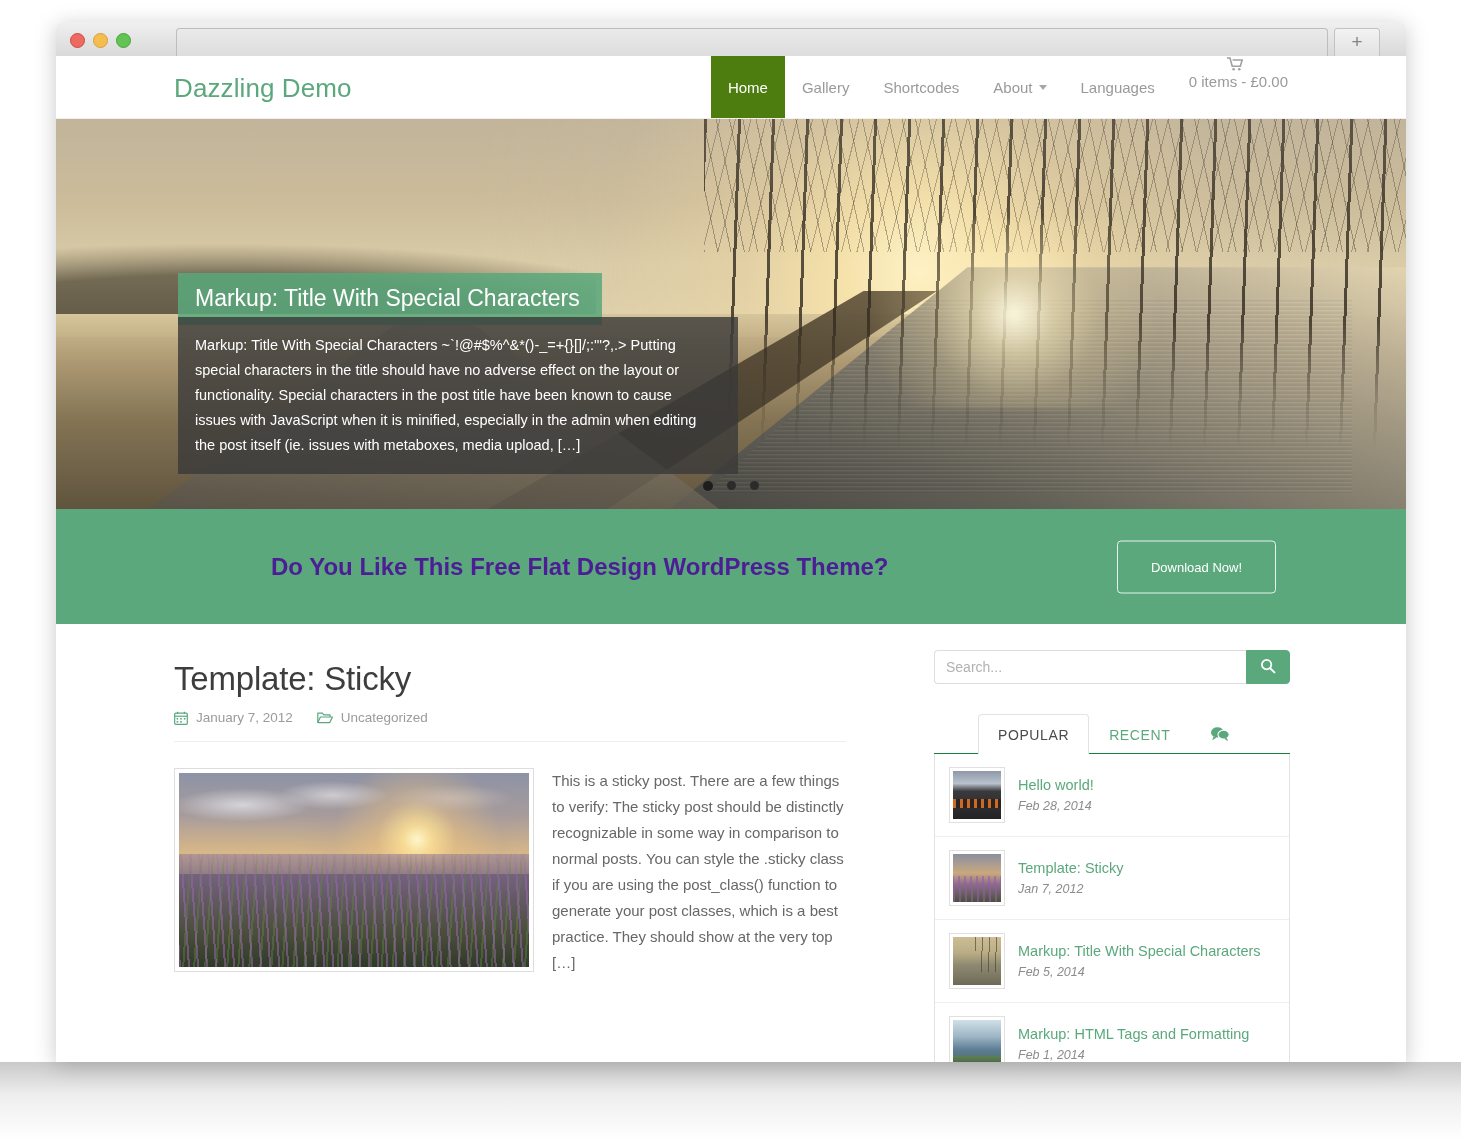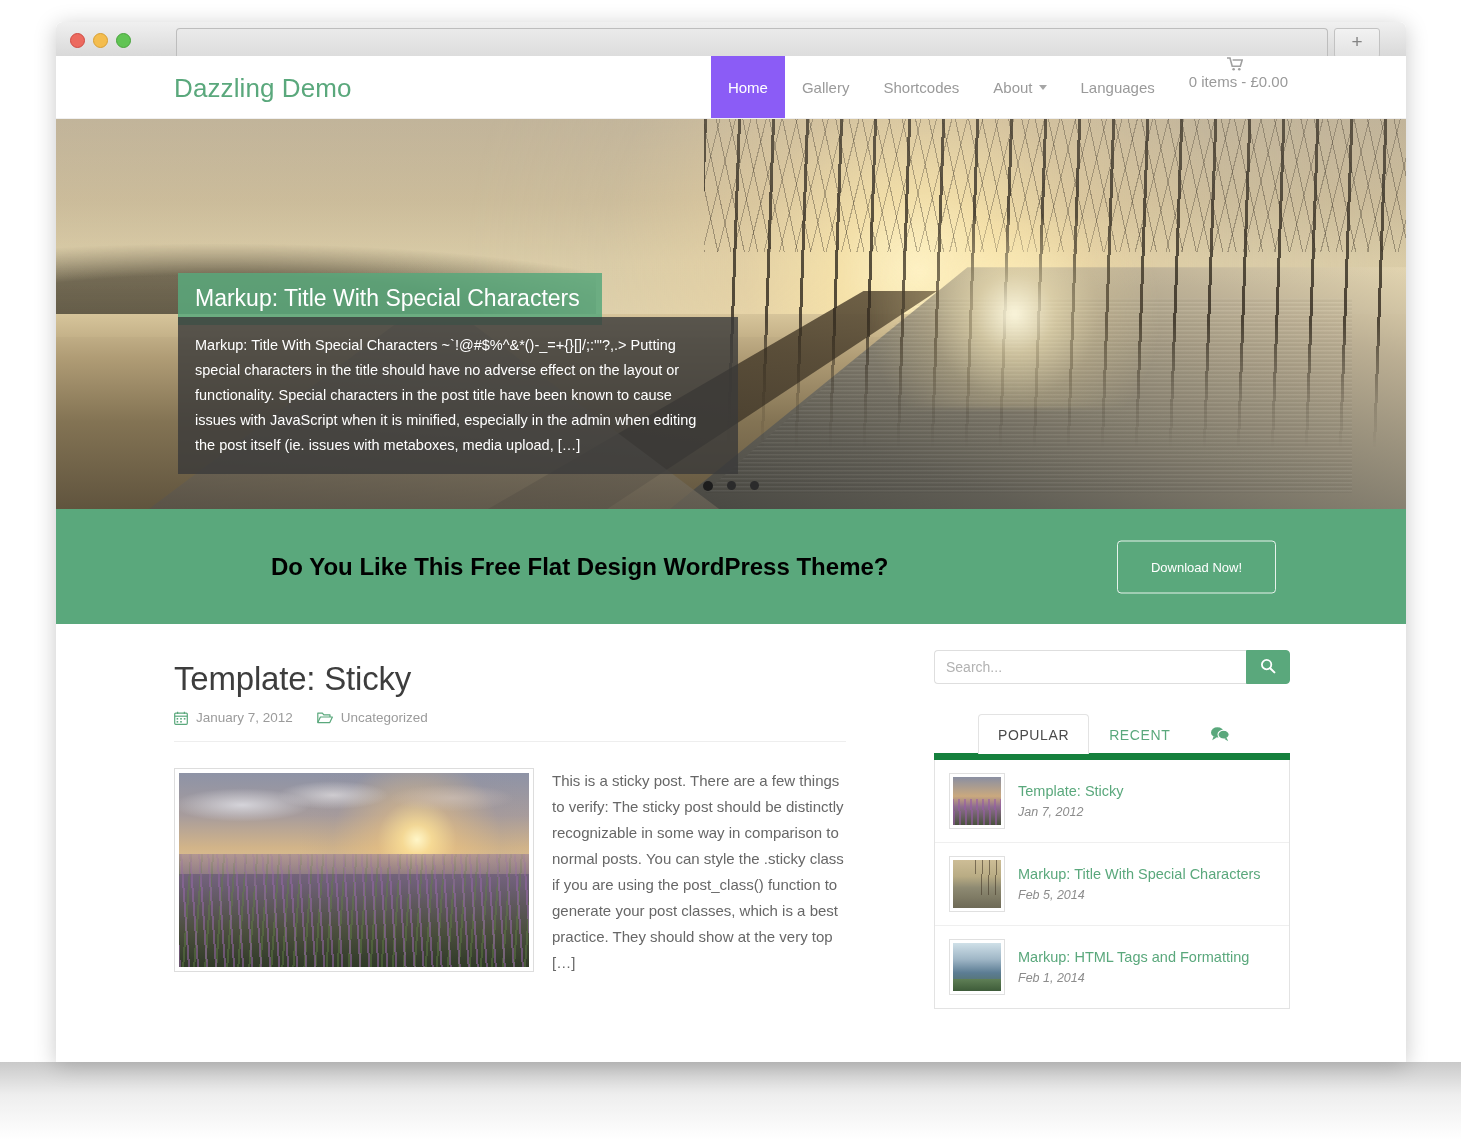--- a/index.html
+++ b/index.html
@@ -107,21 +107,21 @@
   .navitem {
     display: flex;
     align-items: center;
     padding: 0 17px;
     font-size: 15px;
     color: #9a9a9a;
     white-space: nowrap;
     cursor: pointer;
   }
   .navitem.active {
-    background: #8b5cf6;
+    background: #4d7c0f;
     color: #ffffff;
   }
   .caret {
     display: inline-block;
     margin-left: 6px;
     width: 0; height: 0;
     border-left: 4px solid transparent;
     border-right: 4px solid transparent;
     border-top: 5px solid #a6a6a6;
   }
@@ -277,21 +277,21 @@
   
   .cta {
     position: relative;
     height: 115px;
     background: #5aa87c;
   }
   .cta-text {
     position: absolute;
     left: 215px; top: 50%;
     transform: translateY(-50%);
-    color: #000000;
+    color: #4c1d95;
     font-size: 24px;
     font-weight: bold;
     white-space: nowrap;
   }
   .cta-btn {
     position: absolute;
     right: 130px; top: 50%;
     transform: translateY(-50%);
     border: 1px solid rgba(255,255,255,0.85);
     color: #ffffff;
@@ -442,21 +442,21 @@
     border: 1px solid #5aa87c;
     border-radius: 0 4px 4px 0;
     color: #ffffff;
     cursor: pointer;
     display: flex; align-items: center; justify-content: center;
   }
 
   .tabs-head {
     display: flex;
     align-items: flex-end;
-    border-bottom: 7px solid #15803d;
+    border-bottom: 1px solid #15803d;
     position: relative;
     z-index: 2;
     padding-left: 44px;
   }
   .tab {
     padding: 12px 19px 11px 19px;
     font-size: 14px;
     letter-spacing: 0.6px;
     color: #5aa87c;
     cursor: pointer;
@@ -712,20 +712,29 @@
                   <path d="M3.6 10.2L2.2 14.2L6.6 11.4z" fill="#5aa87c"></path>
                   <ellipse cx="13.6" cy="8.6" rx="5.6" ry="4.4" fill="#5aa87c" stroke="#ffffff" stroke-width="1.1"></ellipse>
                   <path d="M16.6 11.8L18.2 15.2L14.2 12.8z" fill="#5aa87c"></path>
                 </svg>
               </span>
             </div>
           </div>
 
           <div class="tab-panel">
 
+            <div class="post-row">
+              <div class="row-thumb">
+                <div class="row-thumb-img t-hello"></div>
+              </div>
+              <div class="row-meta">
+                <span class="row-title">Hello world!</span>
+                <span class="row-date">Feb 28, 2014</span>
+              </div>
+            </div>
 
             <div class="post-row">
               <div class="row-thumb">
                 <div class="row-thumb-img t-sticky"></div>
               </div>
               <div class="row-meta">
                 <span class="row-title">Template: Sticky</span>
                 <span class="row-date">Jan 7, 2012</span>
               </div>
             </div>

